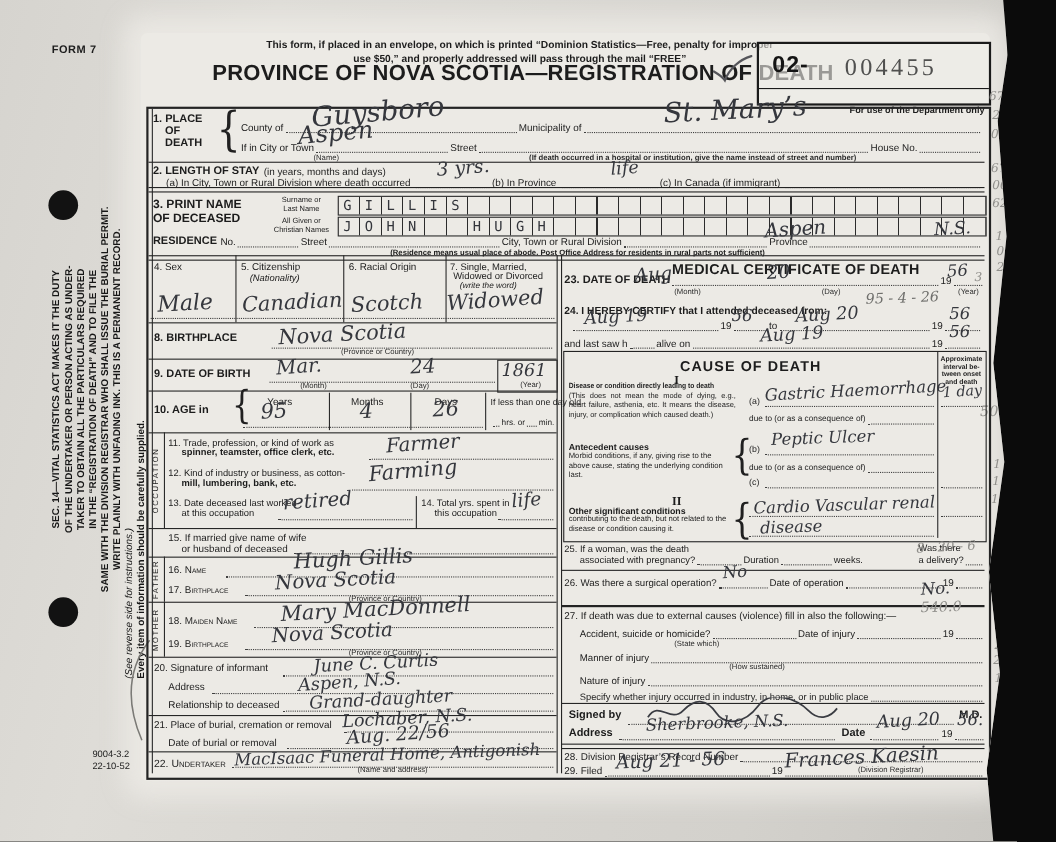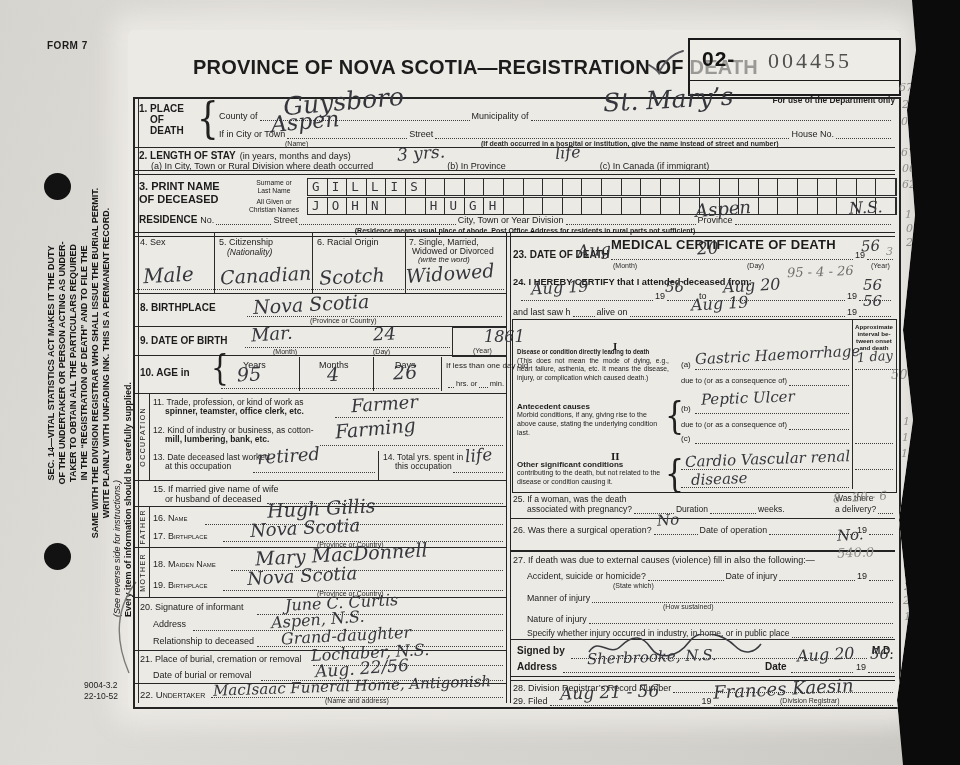--- a/index.html
+++ b/index.html
@@ -59,20 +59,24 @@
     <div>SEC. 14—VITAL STATISTICS ACT MAKES IT THE DUTY</div>
     <div>OF THE UNDERTAKER OR PERSON ACTING AS UNDER-</div>
     <div>TAKER TO OBTAIN ALL THE PARTICULARS REQUIRED</div>
     <div>IN THE “REGISTRATION OF DEATH” AND TO FILE THE</div>
     <div>SAME WITH THE DIVISION REGISTRAR WHO SHALL ISSUE THE BURIAL PERMIT.</div>
     <div>WRITE PLAINLY WITH UNFADING INK.  THIS IS A PERMANENT RECORD.</div>
     <div class="see">(See reverse side for instructions.)</div>
     <div class="every">Every item of information should be carefully supplied.</div>
   </div>
 
+  <div class="mailnote">
+    <div>This form, if placed in an envelope, on which is printed “Dominion Statistics—Free, penalty for improper</div>
+    <div>use $50,” and properly addressed will pass through the mail “FREE”</div>
+  </div>
   <div class="title">PROVINCE OF NOVA SCOTIA—REGISTRATION OF DEATH</div>
   <div class="stamp">
     <span class="pre">02-</span>
     <span class="num">004455</span>
     <div class="inner"></div>
   </div>
   <div class="dept">For use of the Department only</div>
   <svg class="abs" style="left:646px;top:50px;" width="40" height="26">
       <path d="M3 15 C8 18 11 20 13 23 C17 13 26 4 37 1" fill="none" stroke="#55555a" stroke-width="2" stroke-linecap="round"></path>
     </svg>
@@ -165,21 +169,21 @@
     </div>
     <div class="cellgrid" style="left:172px;top:98px;"></div>
     <span class="cells" style="left:177px;top:101px;">JOHN  HUGH</span>
 
     <div class="row" style="left:4px;top:113px;width:754px;height:13px;">
       <span class="lbl b" style="font-size:10px;">RESIDENCE</span>
       <span class="lbl" style="margin-left:3px;">No.</span>
         <span class="df" style="max-width:55px;"></span>
       <span class="lbl">Street</span>
         <span class="df" style="max-width:170px;"></span>
-      <span class="lbl">City, Town or Year Division</span>
+      <span class="lbl">City, Town or Rural Division</span>
         <span class="df" style="max-width:130px;"></span>
       <span class="lbl">Province</span>
         <span class="df"></span>
     </div>
     <span class="hw r4" style="left:560px;top:101px;font-size:18px;">Aspen</span>
     <span class="hw r3" style="left:714px;top:101px;font-size:16px;">N.S.</span>
     <div class="abs ctr b" style="left:120px;top:128px;width:540px;font-size:7px;">(Residence means usual place of abode.   Post Office Address for residents in rural parts not sufficient)</div>
     <div class="hl2" style="left:0;top:133px;width:760px;"></div>
 
     <div class="abs" style="left:371px;top:133px;width:3px;height:471px;border-left:1.4px solid #242424;border-right:1.4px solid #242424;"></div>
@@ -208,21 +212,21 @@
     <div class="hl" style="left:0;top:227px;width:371px;"></div>
 
     <span class="lbl abs b" style="left:5px;top:236px;font-size:10px;">9. DATE OF BIRTH</span>
     <div class="dot" style="left:110px;top:247px;width:205px;"></div>
     <span class="sub abs" style="left:138px;top:249px;">(Month)</span>
     <span class="sub abs" style="left:238px;top:249px;">(Day)</span>
     <div class="abs" style="left:317px;top:228px;width:53px;height:28px;border:1px solid #2a2a2a;"></div>
     <span class="sub abs" style="left:338px;top:248px;">(Year)</span>
     <span class="hw r4" style="left:116px;top:226px;font-size:18px;">Mar.</span>
     <span class="hw r3" style="left:238px;top:226px;font-size:18px;">24</span>
-    <span class="hw" style="left:321px;top:230px;font-size:16px;margin-left:28px;">1861</span>
+    <span class="hw" style="left:321px;top:230px;font-size:16px;">1861</span>
     <div class="hl" style="left:0;top:256px;width:371px;"></div>
 
     <span class="lbl abs b" style="left:5px;top:268px;font-size:10px;">10. AGE in</span>
     <span class="brace" style="left:76px;top:256px;font-size:28px;">{</span>
     <div class="vl" style="left:164px;top:258px;height:34px;"></div>
     <div class="vl" style="left:238px;top:258px;height:34px;"></div>
     <div class="vl" style="left:306px;top:258px;height:34px;"></div>
     <span class="lbl abs" style="left:108px;top:261px;">Years</span>
     <span class="lbl abs" style="left:184px;top:261px;">Months</span>
     <span class="lbl abs" style="left:260px;top:261px;">Days</span>
@@ -356,20 +360,21 @@
     <span class="hw" style="left:728px;top:195px;font-size:15px;">56</span>
 
     <div class="abs" style="left:377px;top:220px;width:383px;height:172px;border:1.6px solid #232323;">
       <div class="vl" style="left:339px;top:0;height:169px;"></div>
       <div class="abs ctr" style="left:340px;top:3px;width:42px;font-size:6.2px;line-height:7px;font-weight:bold;">
         <div>Approximate</div>
           <div>interval be-</div>
         <div>tween onset</div>
           <div>and death</div>
       </div>
+      <div class="abs ctr b" style="left:0;top:5px;width:339px;font-size:13px;letter-spacing:1px;">CAUSE OF DEATH</div>
       <div class="abs b" style="left:100px;top:20px;font-family:'Liberation Serif',serif;font-size:11px;">I</div>
       <div class="abs b cond" style="left:4px;top:28px;font-size:6.8px;">Disease or condition directly leading to death</div>
       <div class="abs" style="left:4px;top:37px;width:152px;font-size:6.8px;line-height:8.4px;text-align:justify;">(This does not mean the mode of dying, e.g., heart failure, asthenia, etc.  It means the disease, injury, or complication which caused death.)</div>
       <span class="lbl abs" style="left:168px;top:40px;font-size:8px;">(a)</span>
       <div class="dot" style="left:182px;top:48px;width:154px;"></div>
       <span class="hw r3" style="left:182px;top:28px;font-size:15px;">Gastric Haemorrhage</span>
       <span class="lbl abs" style="left:168px;top:56px;font-size:7.5px;">due to (or as a consequence of)</span>
       <div class="dot" style="left:276px;top:64px;width:60px;"></div>
       <span class="hw r4" style="left:344px;top:30px;font-size:13px;">1 day</span>
       <div class="dot" style="left:342px;top:48px;width:38px;"></div>

